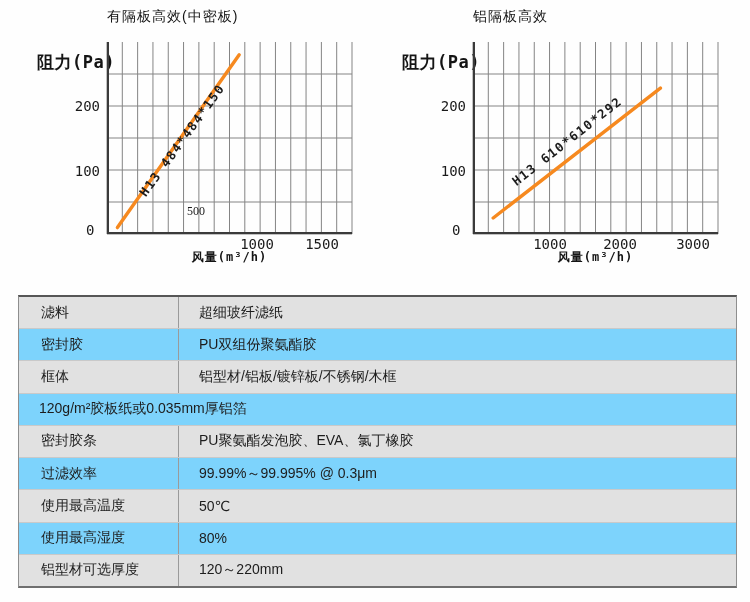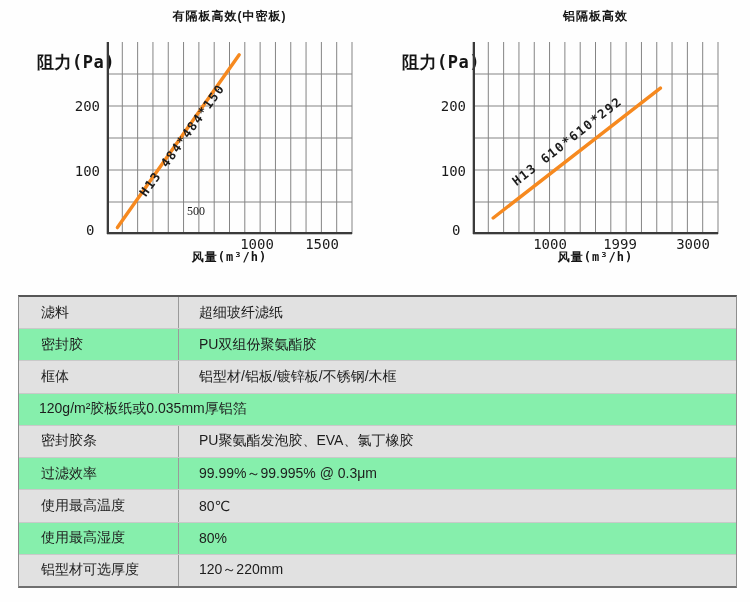--- a/index.html
+++ b/index.html
@@ -8,22 +8,22 @@
     font-family:"Liberation Sans","DejaVu Sans",sans-serif; color:#1d1d1d;
     overflow:hidden;
   }
 
   
   .chart { position:absolute; top:0; width:375px; height:290px; }
   #chart0 { left:0; }
   #chart1 { left:375px; }
 
   .chart-title {
-    position:absolute; top:8px; width:245px; text-align:center;
-    font-size:12px; font-weight:bold; color:#141414; letter-spacing:1px;
+    position:absolute; top:8px; width:245px; 
+    font-size:14px; font-weight:normal; color:#141414; letter-spacing:1px;
     white-space:nowrap;
   }
   #chart0 .chart-title { left:107px; }
   #chart1 .chart-title { left:98px; }
 
   .ylabel {
     position:absolute; top:51px; font-size:17px; font-weight:bold; color:#141414;
     font-family:"DejaVu Sans Mono","Liberation Sans",monospace; white-space:nowrap;
     letter-spacing:0.5px;
     margin-left:27px;
@@ -72,21 +72,21 @@
     position:absolute; top:249px; width:245px; text-align:center;
     font-size:12px; font-weight:bold; color:#141414; letter-spacing:1px;
     font-family:"DejaVu Sans Mono","Liberation Sans",monospace; white-space:nowrap;
   }
   #chart0 .xlabel { left:107px; }
   #chart1 .xlabel { left:98px; }
 
   
   .spec-table {
     position:absolute; left:18px; top:295px; width:719px; height:293px;
-    box-sizing:border-box; background:#86efac;
+    box-sizing:border-box; background:#7dd3fc;
     border:1px solid #8e8e8e; border-top:2px solid #565656; border-bottom:2px solid #6f6f6f;
     display:flex; flex-direction:column;
   }
   .spec-row { flex:1; display:flex; align-items:stretch; border-top:1px solid #c9c9c9; }
   .spec-row:first-child { border-top:none; }
   .spec-row:nth-child(odd) { background:#e1e1e1; }
   .spec-label {
     width:160px; box-sizing:border-box; padding-left:22px;
     display:flex; align-items:center; font-size:14px; color:#1d1d1d;
     border-right:1px solid #9a9a9a;
@@ -175,21 +175,21 @@
           <line x1="0" y1="128" x2="245" y2="128" stroke="#848484" stroke-width="1"></line>
           <line x1="0" y1="160" x2="245" y2="160" stroke="#848484" stroke-width="1"></line>
           <line x1="0" y1="192" x2="245" y2="192" stroke="#848484" stroke-width="1"></line>
           <line x1="1" y1="0" x2="1" y2="192" stroke="#3a3a3a" stroke-width="2"></line>
           <line x1="0" y1="191" x2="245" y2="191" stroke="#3a3a3a" stroke-width="2"></line>
           <polyline points="20.2,176.0 187.4,46.1" fill="none" stroke="#f6891f" stroke-width="3.4" stroke-linecap="round"></polyline>
         </svg>
       <div class="series-label">H13 610*610*292</div>
     </div>
     <span class="tick xtick xtick-1000">1000</span>
-    <span class="tick xtick xtick-2000">1999</span>
+    <span class="tick xtick xtick-2000">2000</span>
     <span class="tick xtick xtick-3000">3000</span>
     <div class="xlabel">风量(m³/h)</div>
   </div>
 
   <div class="spec-table">
     <div class="spec-row">
       <div class="spec-label">滤料</div>
       <div class="spec-value">超细玻纤滤纸</div>
     </div>
     <div class="spec-row">
@@ -206,21 +206,21 @@
     <div class="spec-row">
       <div class="spec-label">密封胶条</div>
       <div class="spec-value">PU聚氨酯发泡胶、EVA、氯丁橡胶</div>
     </div>
     <div class="spec-row">
       <div class="spec-label">过滤效率</div>
       <div class="spec-value">99.99%～99.995% @ 0.3μm</div>
     </div>
     <div class="spec-row">
       <div class="spec-label">使用最高温度</div>
-      <div class="spec-value">80℃</div>
+      <div class="spec-value">50℃</div>
     </div>
     <div class="spec-row">
       <div class="spec-label">使用最高湿度</div>
       <div class="spec-value">80%</div>
     </div>
     <div class="spec-row">
       <div class="spec-label">铝型材可选厚度</div>
       <div class="spec-value">120～220mm</div>
     </div>
   </div>

